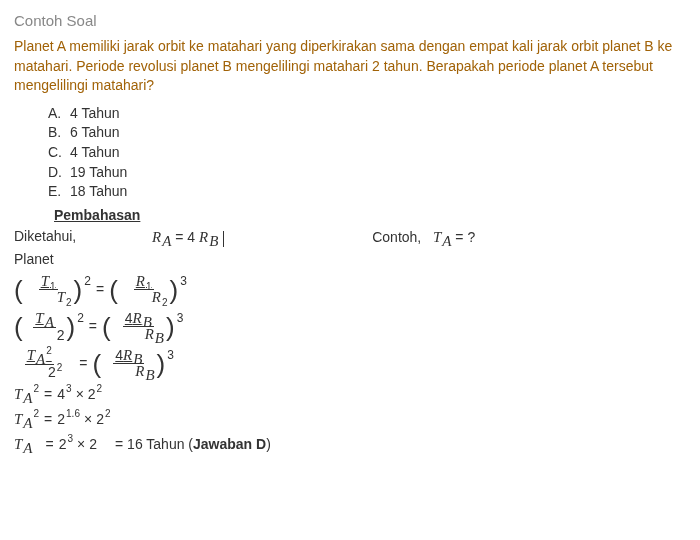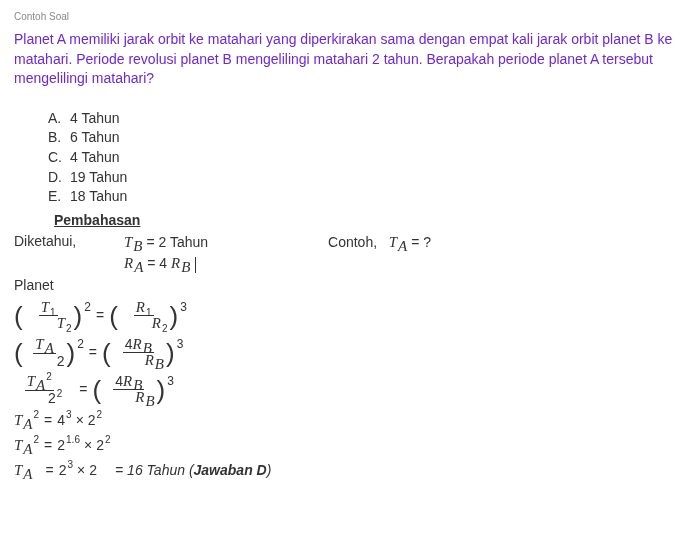--- a/index.html
+++ b/index.html
@@ -7,59 +7,59 @@
     font-size: 14px;
     color: #333;
     margin: 0;
     padding: 10px 14px;
     width: 700px;
     box-sizing: border-box;
     line-height: 1.4;
   }
   .title {
     color: #888;
-    font-size: 10px;
+    font-size: 15px;
     margin-bottom: 6px;
   }
   .question {
-    color: #6d28d9;
-    margin-bottom: 20px;
+    color: #a16207;
+    margin-bottom: 8px;
   }
   .options {
     margin-left: 34px;
     margin-bottom: 4px;
   }
   .opt-row { display: flex; }
   .opt-letter { width: 22px; }
   .section-underline {
     text-decoration: underline;
     font-weight: bold;
     margin-top: 4px;
     margin-bottom: 2px;
     padding-left: 40px;
   }
   .section-plain { margin-top: 2px; margin-bottom: 2px; }
-  .known-row { display: flex; align-items: flex-start; }
+  .known-row { display: flex; align-items: flex-start; gap: 28px; }
   .known-label { width: 80px; }
   .known-vals { margin-left: 30px; }
   .asked { margin-left: 120px; }
   .eqrow {
     display: flex;
     align-items: center;
     margin: 3px 0 3px 0;
     min-height: 34px;
   }
   .frac {
     display: inline-flex;
     flex-direction: column;
     align-items: center;
     vertical-align: middle;
     line-height: 1.05;
   }
-  .frac .num { border-bottom: 1px solid #333; padding: 0 2px; }
+  .frac .num { border-bottom: 1px solid #333; padding: 0 2px; text-decoration: underline; }
   .frac .den { padding: 0 2px; margin-left: 32px; }
   .sup {
     font-size: 10px;
     position: relative;
     top: -6px;
     margin-left: 1px;
   }
   .supbig {
     font-size: 12px;
     position: relative;
@@ -69,21 +69,21 @@
   .sub {
     font-size: 10px;
     position: relative;
     top: 4px;
     margin-left: 1px;
   }
   .it { font-style: italic; font-family: 'Times New Roman', serif; font-size: 15px; }
   .big { font-size: 26px; line-height: 0.7; }
   .eq { margin: 0 5px; }
   .gap { width: 10px; display: inline-block; }
-  .final { margin-left: 18px; font-style: italic; }
+  .final { margin-left: 18px; }
   .cursor {
     border-left: 1.5px solid #333;
     height: 16px;
     display: inline-block;
     vertical-align: middle;
     margin-left: 1px;
   }
 </style>
 </head>
 <body>
@@ -114,24 +114,20 @@
     <div>18 Tahun</div>
   </div>
 </div>
 
 <div class="section-underline">Pembahasan</div>
 
 <div class="known-row">
   <div class="known-label">Diketahui,</div>
   <div class="known-vals">
     <div>
-      <span class="it">T</span><span class="sub it">B</span>
-      <span>= 2 Tahun</span>
-    </div>
-    <div>
       <span class="it">R</span><span class="sub it">A</span>
       <span>= 4</span>
       <span class="it"> </span><span class="it">R</span><span class="sub it">B</span>
       <span class="cursor"></span>
     </div>
   </div>
   <div class="asked">
     <span>Contoh,</span>&nbsp;&nbsp;
     <span class="it">T</span><span class="sub it">A</span>
     <span> = ?</span>

